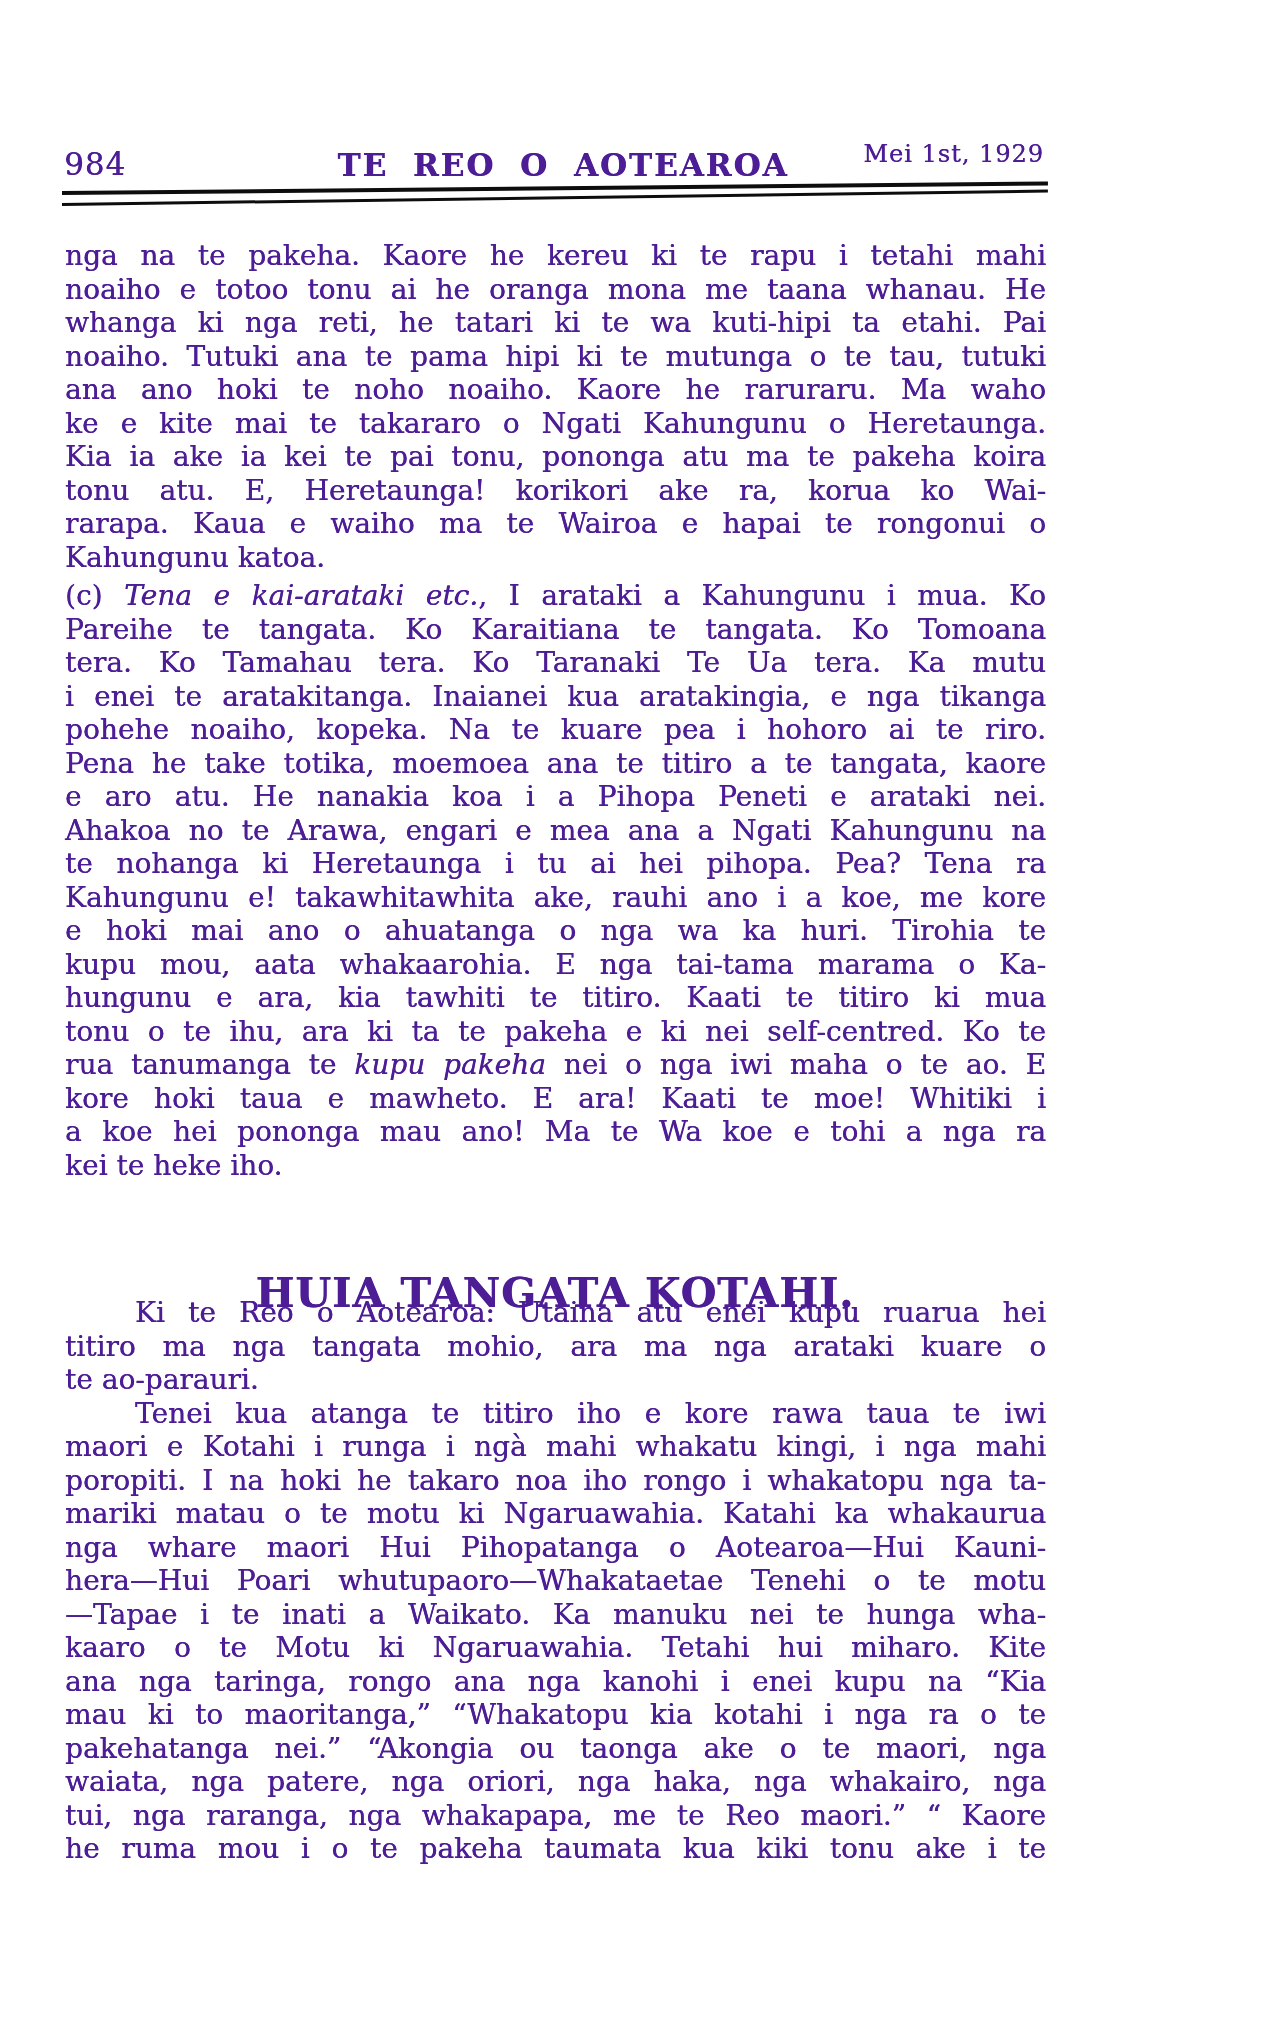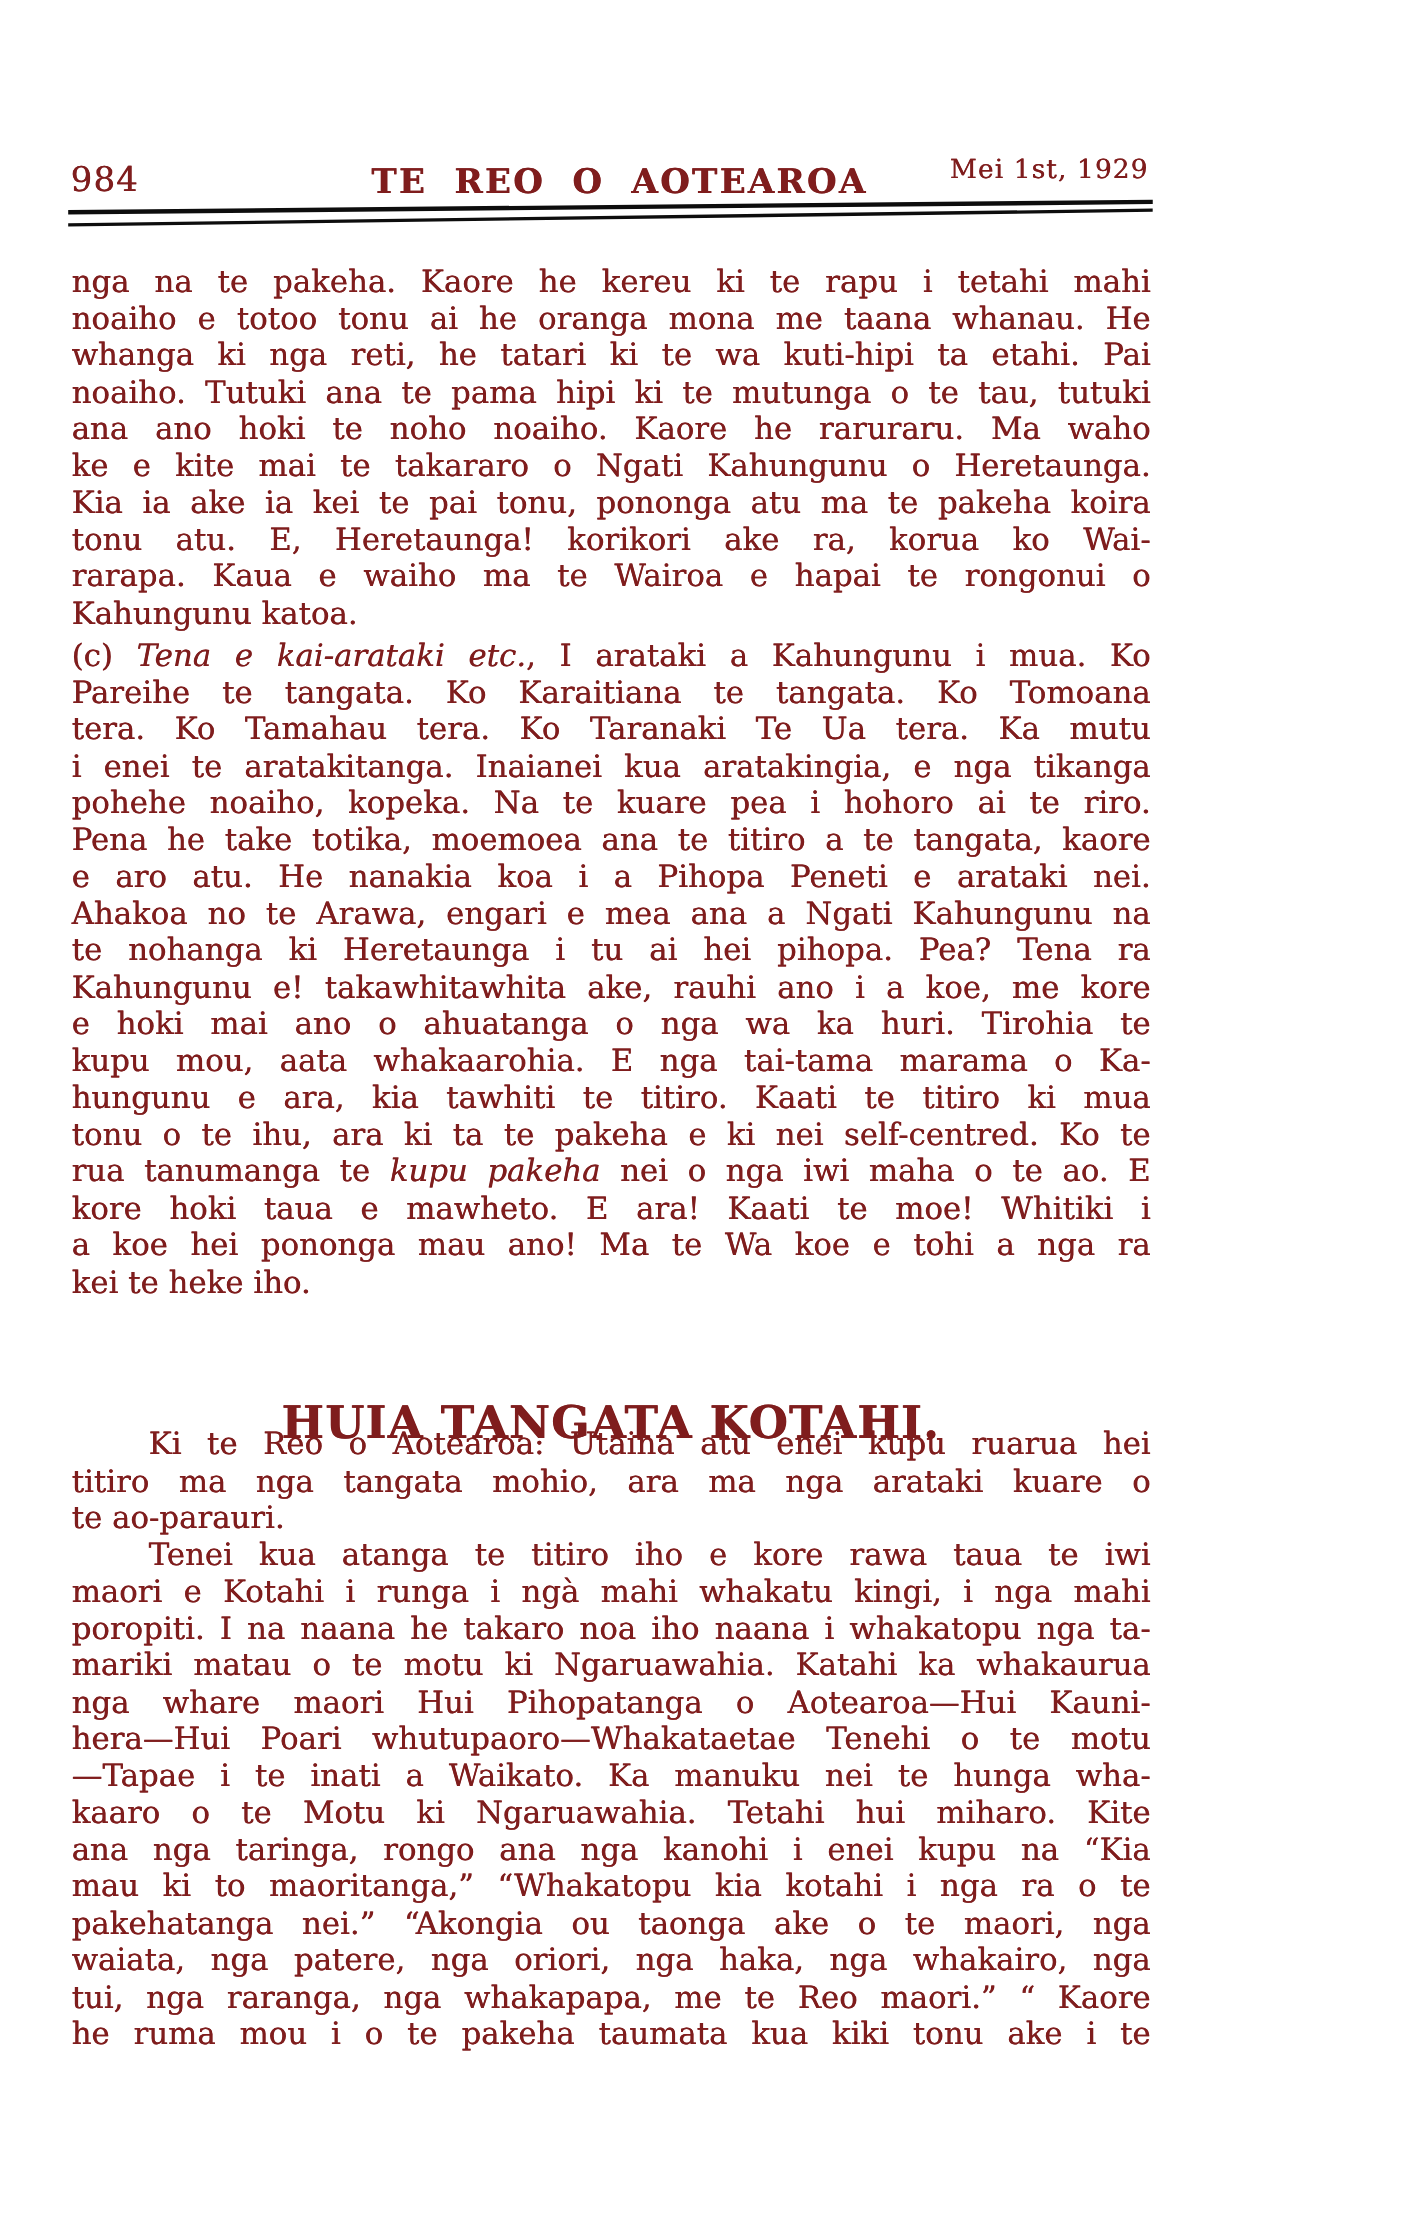--- a/index.html
+++ b/index.html
@@ -1,19 +1,19 @@
 <!DOCTYPE html>
 <html><head>
 <meta charset="utf-8">
 <style>
   * { margin:0; padding:0; box-sizing:border-box; }
   html,body { background:#ffffff; }
   .page {
     position:relative; width:1080px; height:2019px;
-    background:#ffffff; color:#7f1d1d; overflow:hidden;
+    background:#ffffff; color:#4c1d95; overflow:hidden;
     font-family:"DejaVu Serif","Liberation Serif",serif;
   }
   
   .hdr-text { position:absolute; left:64px; top:141px; width:982px; height:40px; }
   .pageno  { position:absolute; left:0;  top:5px; font-size:31px; letter-spacing:1px; text-shadow:0.4px 0 0 currentColor; }
   .jtitle  { position:absolute; left:16px; right:0; top:6px; text-align:center; font-weight:bold;
              font-size:31px; letter-spacing:2px; word-spacing:12px; text-shadow:0.4px 0 0 currentColor; }
   .jdate   { position:absolute; right:2px; top:-1px; font-weight:normal; font-size:24px; letter-spacing:1px; text-shadow:0.4px 0 0 currentColor; }
   .rule { position:absolute; left:62px; width:986px; background:#0d0d0d; transform-origin:0 50%; }
   .rule1 { top:191px; height:4px; transform:rotate(-0.55deg); }
@@ -95,21 +95,21 @@
 
   <div id="article-huia" class="article">
       <div>
         <div class="line indent"><span>Ki te Reo o Aotearoa: Utaina atu enei kupu ruarua hei</span></div>
         <div class="line"><span>titiro ma nga tangata mohio, ara ma nga arataki kuare o</span></div>
         <div class="line left-last"><span>te ao-parauri.</span></div>
       </div>
       <div>
         <div class="line indent"><span>Tenei kua atanga te titiro iho e kore rawa taua te iwi</span></div>
         <div class="line"><span>maori e Kotahi i runga i ngà mahi whakatu kingi, i nga mahi</span></div>
-        <div class="line"><span>poropiti. I na naana he takaro noa iho naana i whakatopu nga ta-</span></div>
+        <div class="line"><span>poropiti. I na hoki he takaro noa iho rongo i whakatopu nga ta-</span></div>
         <div class="line"><span>mariki matau o te motu ki Ngaruawahia. Katahi ka whakaurua</span></div>
         <div class="line"><span>nga whare maori Hui Pihopatanga o Aotearoa—Hui Kauni-</span></div>
         <div class="line"><span>hera—Hui Poari whutupaoro—Whakataetae Tenehi o te motu</span></div>
         <div class="line"><span>—Tapae i te inati a Waikato. Ka manuku nei te hunga wha-</span></div>
         <div class="line"><span>kaaro o te Motu ki Ngaruawahia. Tetahi hui miharo. Kite</span></div>
         <div class="line"><span>ana nga taringa, rongo ana nga kanohi i enei kupu na “Kia</span></div>
         <div class="line"><span>mau ki to maoritanga,” “Whakatopu kia kotahi i nga ra o te</span></div>
         <div class="line"><span>pakehatanga nei.” “Akongia ou taonga ake o te maori, nga</span></div>
         <div class="line"><span>waiata, nga patere, nga oriori, nga haka, nga whakairo, nga</span></div>
         <div class="line"><span>tui, nga raranga, nga whakapapa, me te Reo maori.” “ Kaore</span></div>

